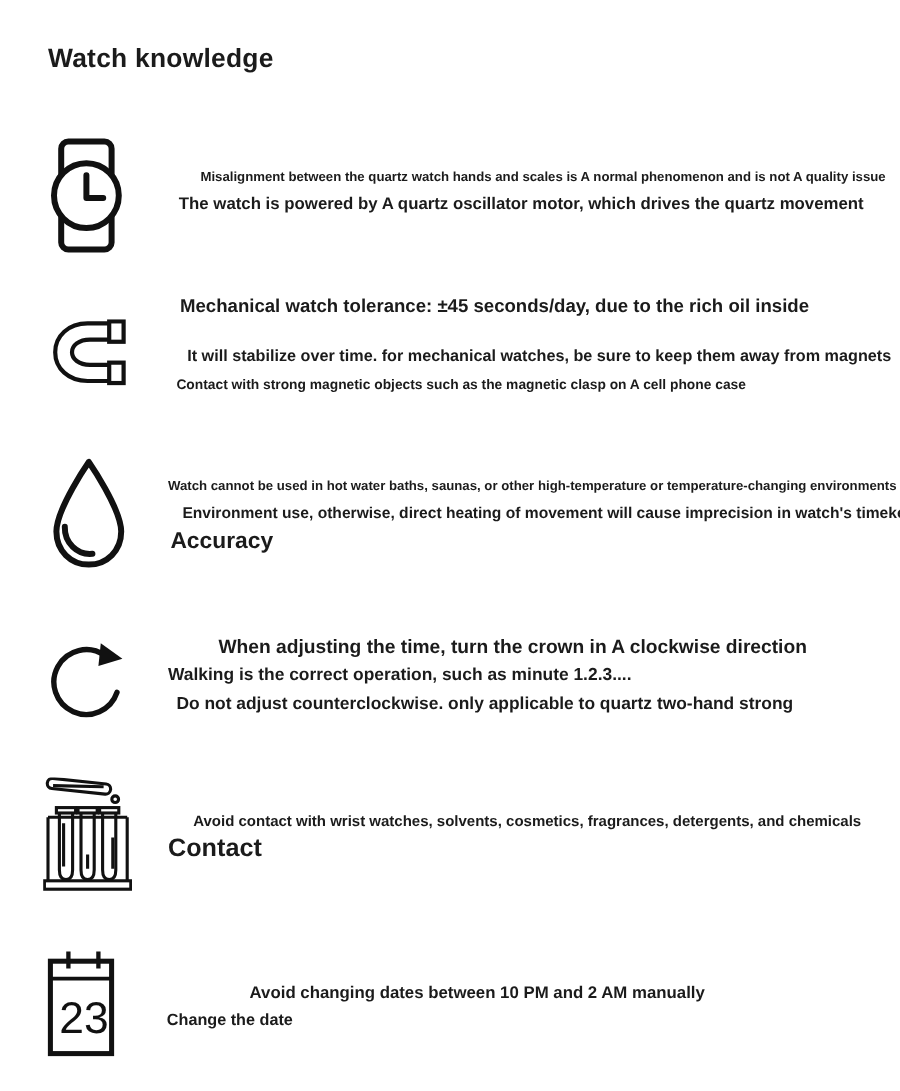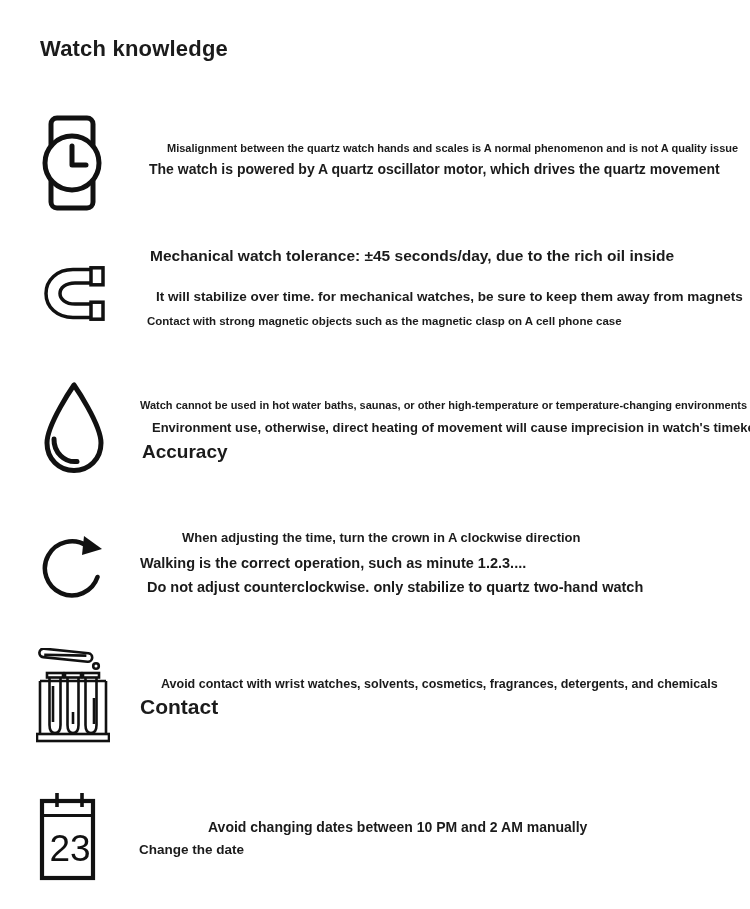--- a/index.html
+++ b/index.html
@@ -21,21 +21,21 @@
   .s2-l1{left:150px;top:247px;font-size:15.5px;}
   .s2-l2{left:156px;top:289px;font-size:13.5px;}
   .s2-l3{left:147px;top:315px;font-size:11.5px;}
   
   .ic-drop{left:40px;top:381px;}
   .s3-l1{left:140px;top:399px;font-size:11px;}
   .s3-l2{left:152px;top:421px;font-size:13px;}
   .s3-h {left:142px;top:441px;font-size:19px;}
   
   .ic-arrow{left:42px;top:527px;}
-  .s4-l1{left:182px;top:531px;font-size:13px;}
+  .s4-l1{left:182px;top:531px;font-size:16px;}
   .s4-l2{left:140px;top:555px;font-size:14.5px;}
   .s4-l3{left:147px;top:579px;font-size:14.5px;}
   
   .ic-tubes{left:36px;top:648px;}
   .s5-l1{left:151px;top:677px;font-size:12.5px;margin-left:10px;}
   .s5-h {left:140px;top:695px;font-size:21px;}
   
   .ic-cal{left:39px;top:791px;}
   .s6-l1{left:208px;top:819px;font-size:14px;}
   .s6-l2{left:139px;top:842px;font-size:13.5px;}
@@ -77,21 +77,21 @@
 <div class="abs s3-h">Accuracy</div>
 
 <div class="icon ic-arrow">
   <svg width="62" height="80" viewBox="0 0 62 80" fill="none">
     <path d="M45 19 A27 27 0 1 0 55.5 50" stroke="#111" stroke-width="4.5" stroke-linecap="round"></path>
     <polygon points="40,28 42,9 60,22" fill="#111"></polygon>
   </svg>
 </div>
 <div class="abs s4-l1">When adjusting the time, turn the crown in A clockwise direction</div>
 <div class="abs s4-l2">Walking is the correct operation, such as minute 1.2.3....</div>
-<div class="abs s4-l3">Do not adjust counterclockwise. only stabilize to quartz two-hand watch</div>
+<div class="abs s4-l3">Do not adjust counterclockwise. only applicable to quartz two-hand strong</div>
 
 <div class="icon ic-tubes">
   <svg width="74" height="98" viewBox="0 0 74 98" fill="none" stroke="#111" stroke-width="2.6">
     <g transform="rotate(6 30 10)">
       <rect x="3" y="3" width="53" height="8.5" rx="4.2"></rect>
       <line x1="8" y1="9" x2="50" y2="5.5"></line>
     </g>
     <circle cx="60" cy="18" r="2.8"></circle>
 
     <line x1="4" y1="33" x2="70" y2="33"></line>

